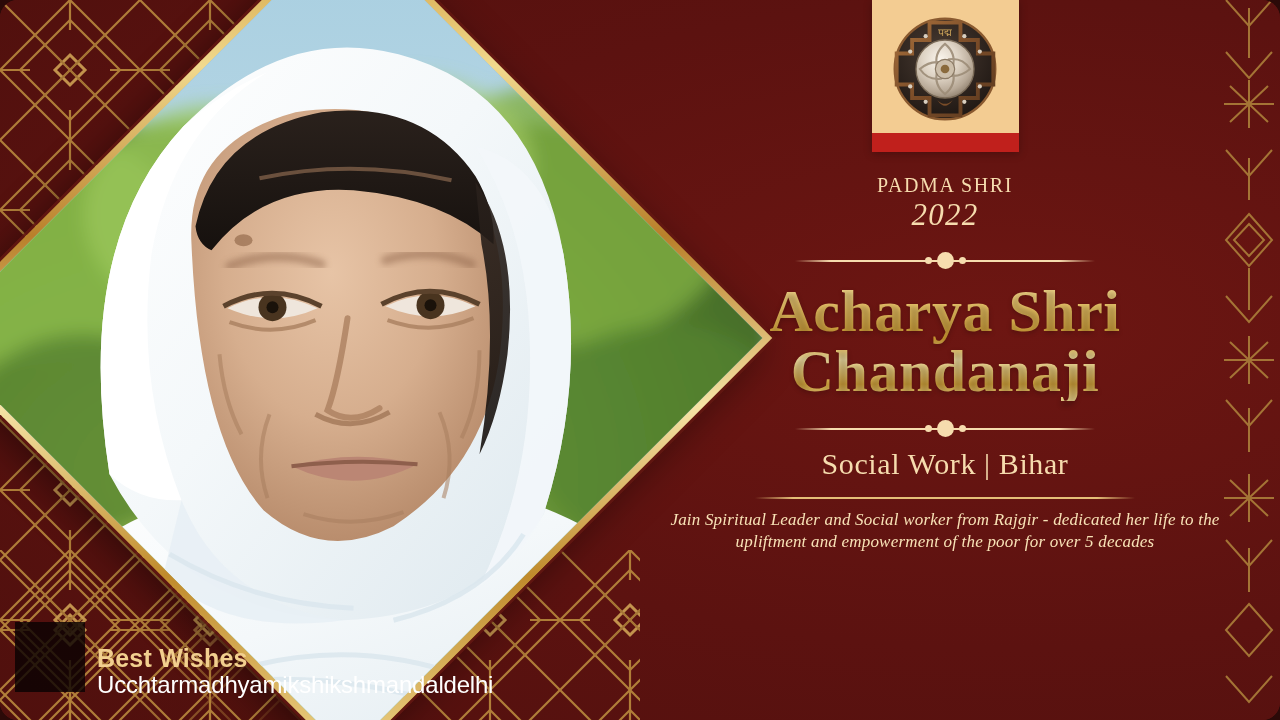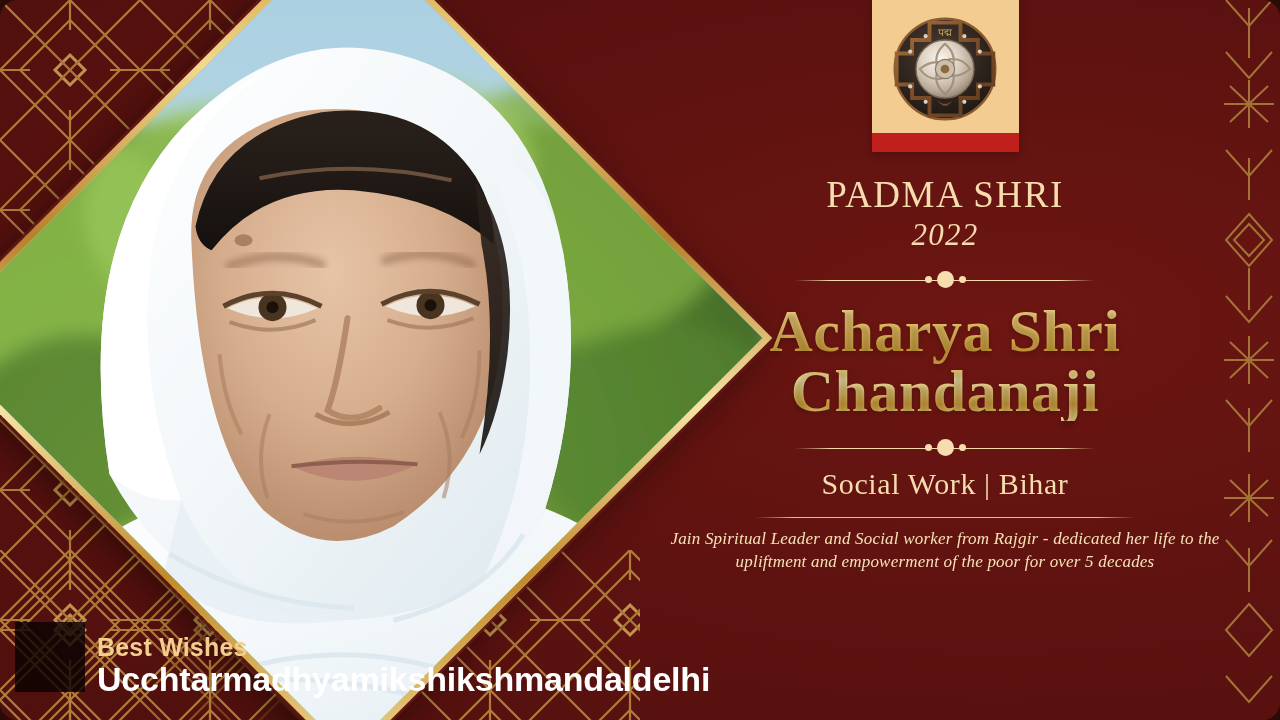--- a/index.html
+++ b/index.html
@@ -86,21 +86,21 @@
     box-shadow:0 2px 8px rgba(0,0,0,.25);
   }
   .medal-panel .medal-bar{
     width:100%;height:19px;background:#c0201c;margin-top:6px;
   }
   .medal-svg{display:block;width:116px;height:116px;margin-top:3px;}
 
   .award-line{
     margin-top:22px;
     color:#f6dcae;
-    font-size:37px;
+    font-size:20px;
     line-height:1.16;
     letter-spacing:1.6px;
     font-family:"Liberation Serif", serif;
   }
   .award-year{
     color:#f6dcae;
     font-size:31px;
     line-height:1.16;
     letter-spacing:1.2px;
     font-style:italic;
@@ -172,22 +172,22 @@
   }
   .wishes .best{
     color:#f2cf8f;
     font-weight:700;
     font-size:25px;
     line-height:1.08;
     letter-spacing:.2px;
   }
   .wishes .org{
     color:#ffffff;
-    font-weight:700;
-    font-size:34px;
+    font-weight:400;
+    font-size:24px;
     line-height:1.1;
     letter-spacing:-.2px;
     white-space:nowrap;
     text-align:right;
   }
   .logo-box{
     position:absolute;
     left:15px; bottom:28px;
     width:70px;height:70px;
     background:rgba(10,2,2,.82);

